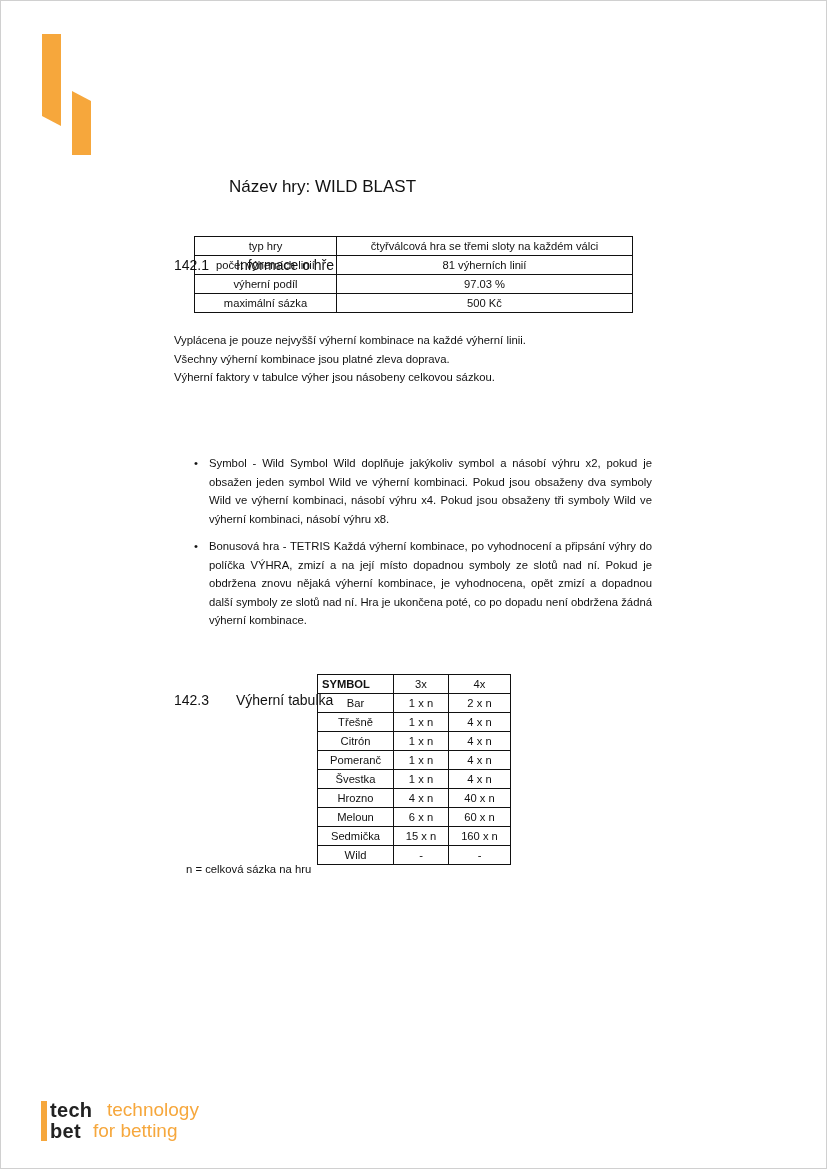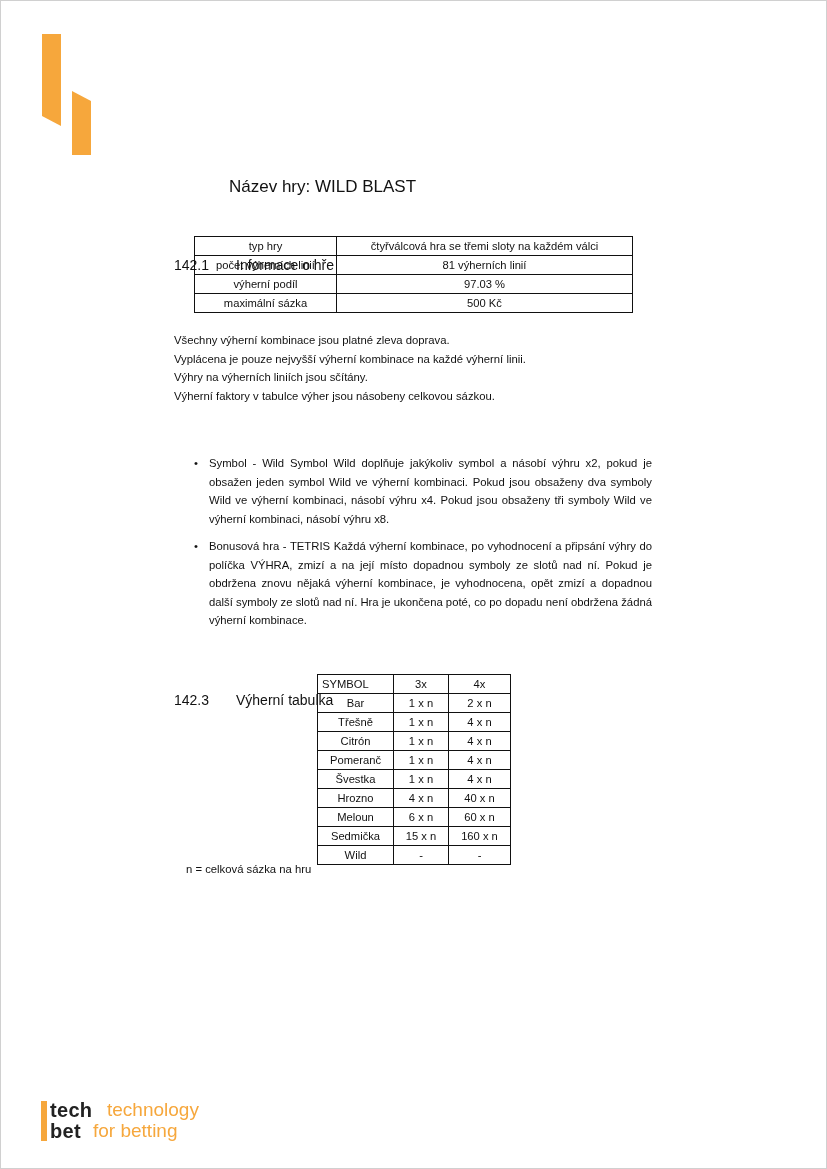--- a/index.html
+++ b/index.html
@@ -71,23 +71,22 @@
       <td>97.03 %</td>
     </tr>
     <tr>
       <td class="k">maximální sázka</td>
       <td>500 Kč</td>
     </tr>
   </tbody>
     </table>
 
   <div class="notes">
+    <div>Vyplácena je pouze nejvyšší výherní kombinace na každé výherní linii.</div>
     <div>Všechny výherní kombinace jsou platné zleva doprava.</div>
-    <div>Vyplácena je pouze nejvyšší výherní kombinace na každé výherní linii.</div>
-    <div>Výhry na výherních liniích jsou sčítány.</div>
     <div>Výherní faktory v tabulce výher jsou násobeny celkovou sázkou.</div>
   </div>
 
 
   <div class="bullets" style="top:453px;">
     <div class="bullet">
       <span class="dot">•</span>
       <span>Symbol - Wild Symbol Wild doplňuje jakýkoliv symbol a násobí výhru x2, pokud je obsažen jeden symbol Wild ve výherní kombinaci. Pokud jsou obsaženy dva symboly Wild ve výherní kombinaci, násobí výhru x4. Pokud jsou obsaženy tři symboly Wild ve výherní kombinaci, násobí výhru x8.</span>
     </div>
   </div>
@@ -98,21 +97,21 @@
     </div>
   </div>
 
   <div class="h2" style="top:647px;">
     <span class="num">142.3</span><span>Výherní tabulka</span>
   </div>
 
   <table class="pay-table">
     <tbody>
         <tr>
-      <td class="sym" style="text-align:left;">SYMBOL</td>
+      <td class="sym" style="text-align:left;font-weight:bold;">SYMBOL</td>
       <td class="c3">3x</td>
       <td class="c4">4x</td>
     </tr>
     <tr>
       <td class="sym">Bar</td>
       <td class="c3">1 x n</td>
       <td class="c4">2 x n</td>
     </tr>
     <tr>
       <td class="sym">Třešně</td>

